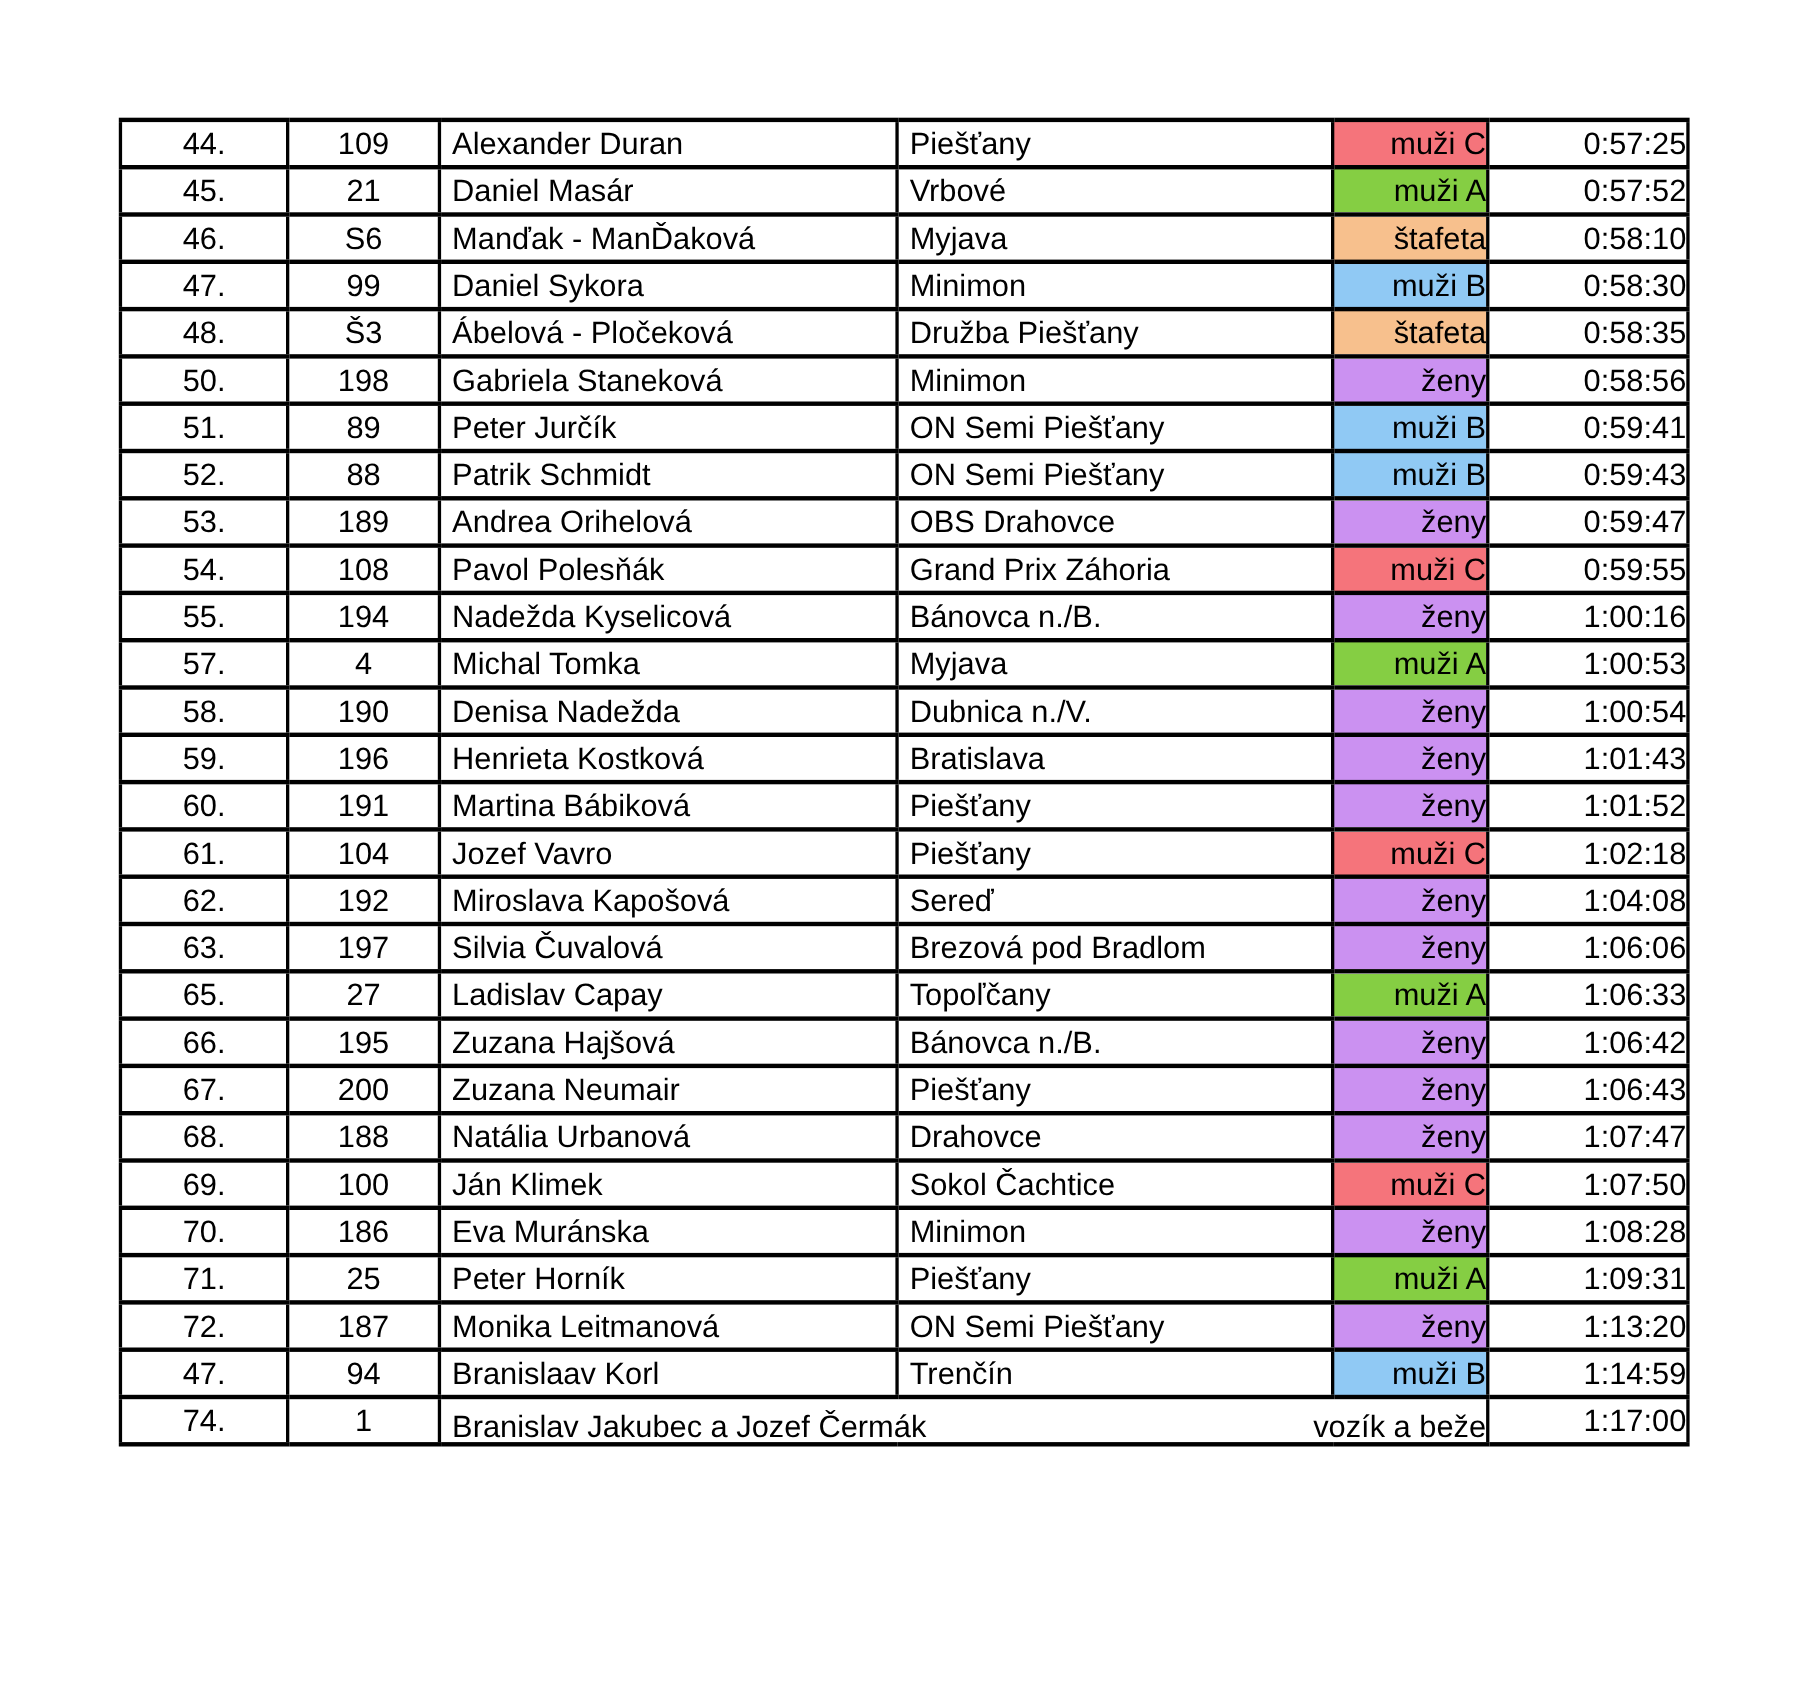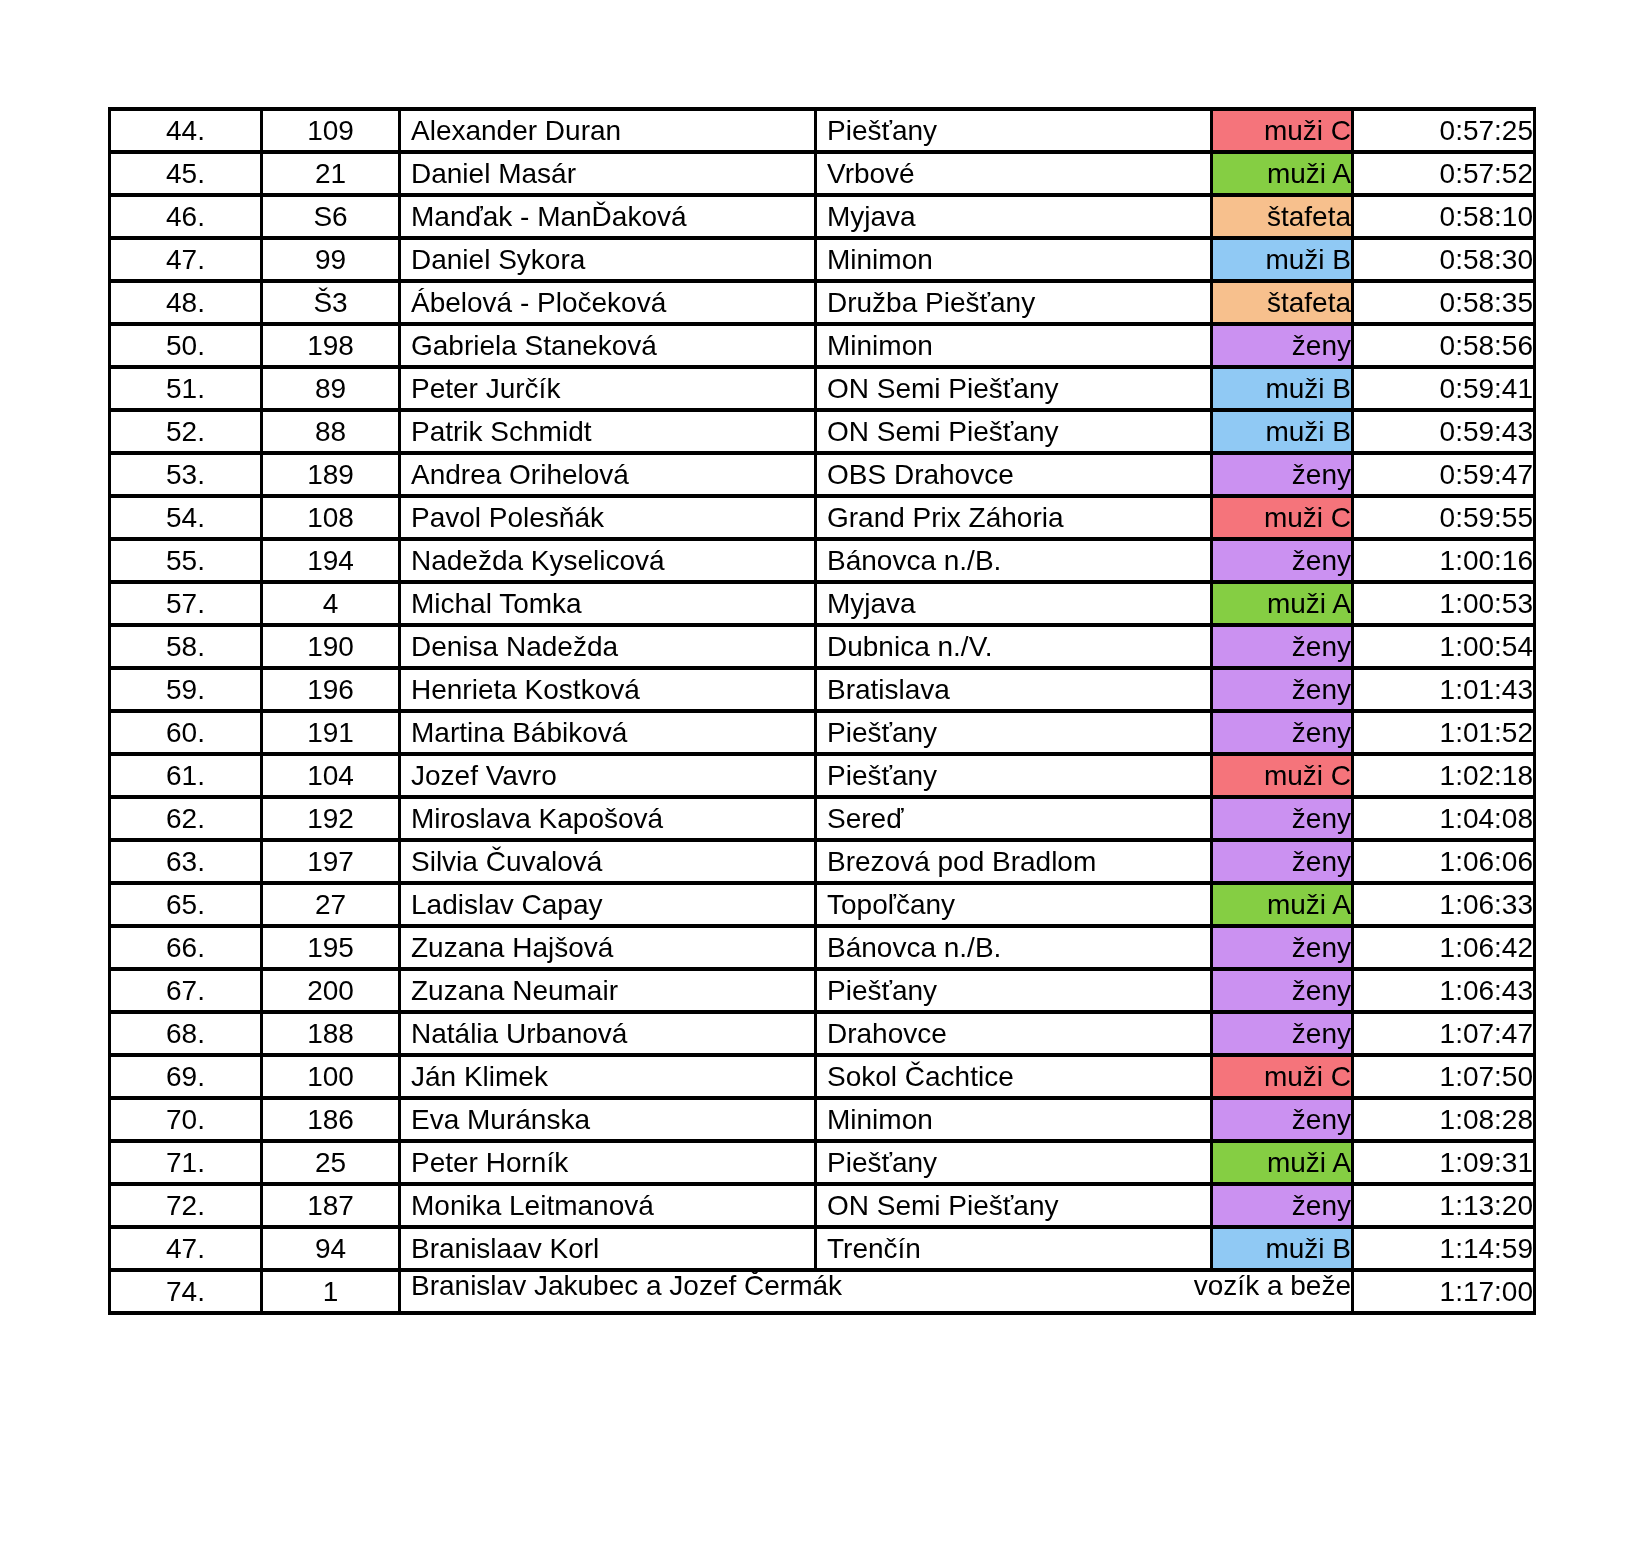--- a/index.html
+++ b/index.html
@@ -34,21 +34,21 @@
     line-height: 1;
   }
   td.rank, td.bib { text-align: center; }
   td.name, td.city { text-align: left; padding-left: 10px; }
   td.category { text-align: right; }
   td.time { text-align: right; }
   td.merged-cell { padding: 0; overflow: hidden; }
   .merged-inner {
     display: flex;
     justify-content: space-between;
-    align-items: flex-start;
+    align-items: flex-end;
     height: 100%;
     width: 100%;
   }
   .merged-inner .mname { padding-left: 10px; white-space: nowrap; }
   .merged-inner .mcat { white-space: nowrap; flex: 0 0 auto; }
 </style>
 </head>
 <body>
 
 <div class="table-wrap">

